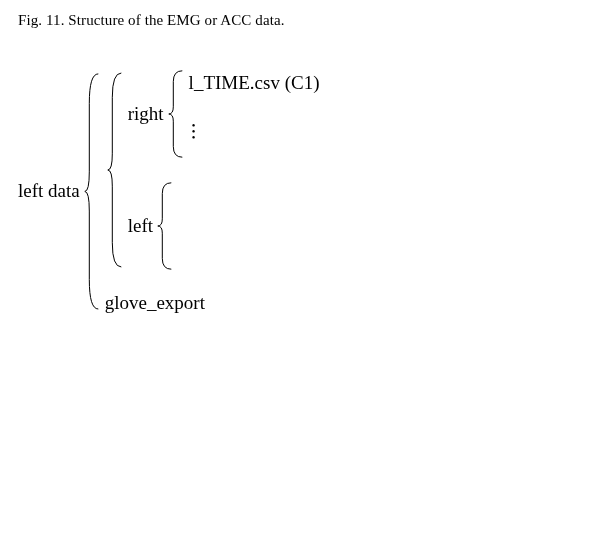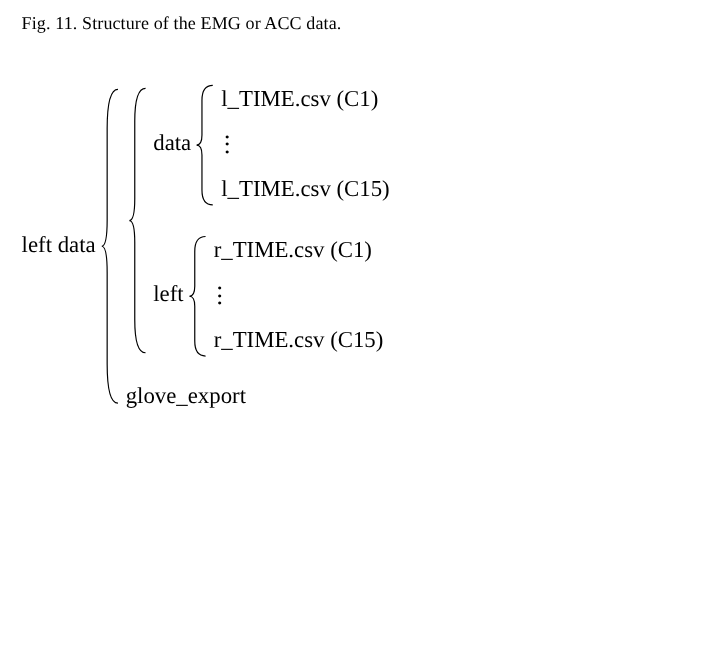--- a/index.html
+++ b/index.html
@@ -51,20 +51,21 @@
     margin-right: 4px;
     margin-left: 1px;
   }
   .brace svg {
     display: block;
     height: 100%;
   }
   .leaf {
     white-space: nowrap;
     padding: 4px 0;
+    text-align: center;
   }
   .vdots {
     padding-left: 2px;
     line-height: 0;
   }
   .vdots span {
     display: block;
     font-size: 6px;
     line-height: 6px;
     text-align: center;
@@ -94,61 +95,49 @@
         <div class="node">
           <div class="brace-wrap">
             <div class="brace">
               <svg viewBox="0 0 20 100" preserveAspectRatio="none" width="18">
                 <path d="M17 2 Q7 2 7 14 V42 Q7 50 2 50 Q7 50 7 58 V86 Q7 98 17 98" fill="none" stroke="#000" stroke-width="1" vector-effect="non-scaling-stroke"></path>
               </svg>
             </div>
             <div class="children">
 
               <div class="node">
-                <div class="label">data</div>
+                <div class="label">right</div>
                 <div class="brace-wrap">
                   <div class="brace">
                     <svg viewBox="0 0 20 100" preserveAspectRatio="none" width="18">
                       <path d="M17 2 Q7 2 7 14 V42 Q7 50 2 50 Q7 50 7 58 V86 Q7 98 17 98" fill="none" stroke="#000" stroke-width="1" vector-effect="non-scaling-stroke"></path>
                     </svg>
                   </div>
                   <div class="children">
                     <div class="leaf">l_TIME.csv (C1)</div>
                     <div class="gap-s"></div>
                     <div class="vdots">
                           <span>●</span>
                           <span>●</span>
                           <span>●</span>
                         </div>
                     <div class="gap-s"></div>
-                    <div class="leaf">l_TIME.csv (C15)</div>
                   </div>
                 </div>
               </div>
 
               <div class="gap-m"></div>
 
               <div class="node">
                 <div class="label">left</div>
                 <div class="brace-wrap">
                   <div class="brace">
                     <svg viewBox="0 0 20 100" preserveAspectRatio="none" width="18">
                       <path d="M17 2 Q7 2 7 14 V42 Q7 50 2 50 Q7 50 7 58 V86 Q7 98 17 98" fill="none" stroke="#000" stroke-width="1" vector-effect="non-scaling-stroke"></path>
                     </svg>
-                  </div>
-                  <div class="children">
-                    <div class="leaf">r_TIME.csv (C1)</div>
-                    <div class="gap-s"></div>
-                    <div class="vdots">
-                          <span>●</span>
-                          <span>●</span>
-                          <span>●</span>
-                        </div>
-                    <div class="gap-s"></div>
-                    <div class="leaf">r_TIME.csv (C15)</div>
                   </div>
                 </div>
               </div>
 
             </div>
           </div>
         </div>
 
         <div class="gap-m"></div>
 

